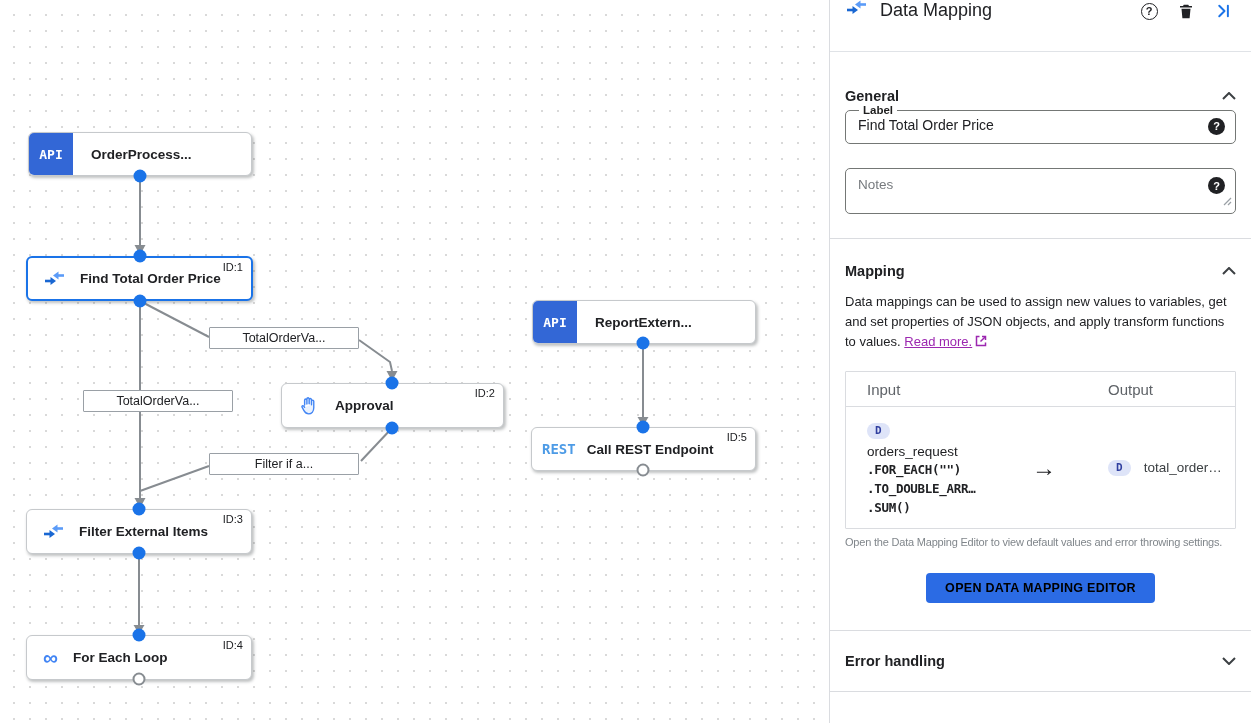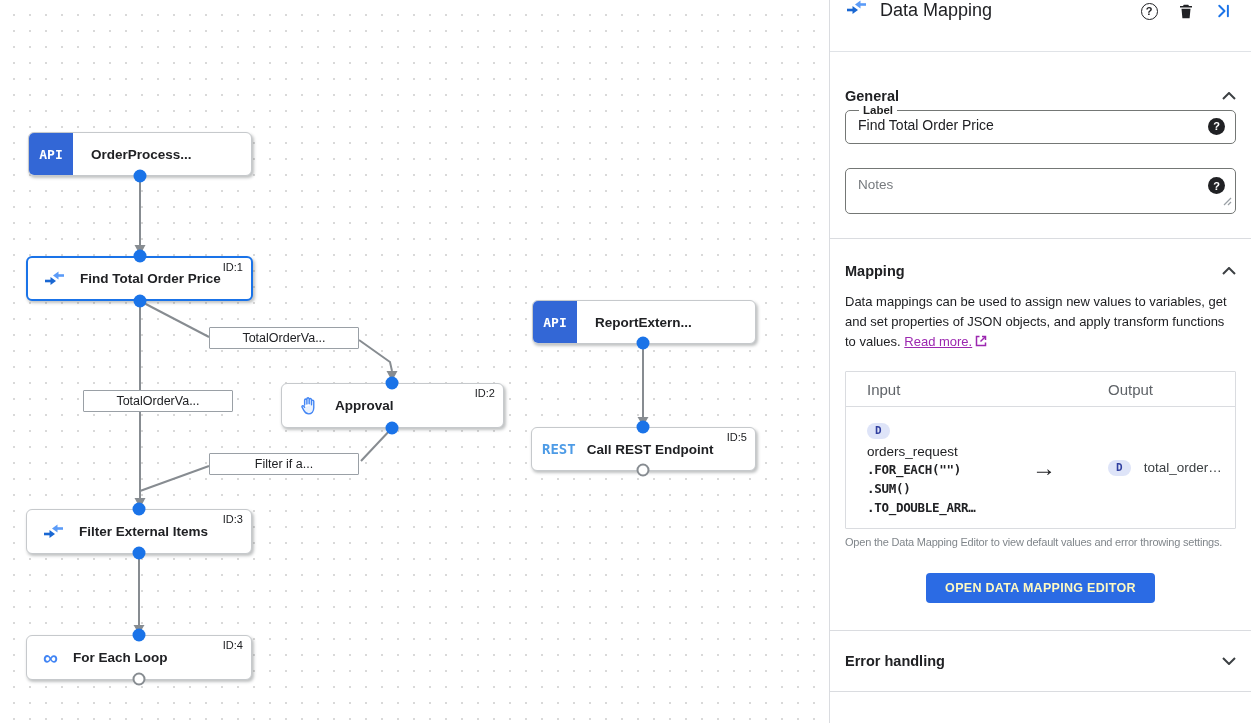--- a/index.html
+++ b/index.html
@@ -75,21 +75,21 @@
   .dbadge { display:inline-flex; align-items:center; justify-content:center; padding:1px 8px 2px; background:#dee4f8; color:#303f9f; border-radius:9px; font-family:"DejaVu Sans Mono",monospace; font-size:11px; font-weight:700; }
   .var-name { font-size:13.5px; color:#202124; margin:5px 0 1px; }
   .code-line { font-family:"DejaVu Sans Mono",monospace; font-weight:700; font-size:12.5px; letter-spacing:-0.3px; line-height:19px; color:#202124; white-space:nowrap; }
   .map-arrow { position:absolute; left:186px; top:50%; transform:translateY(-50%); font-size:24px; color:#202124; }
   .map-output { position:absolute; left:262px; top:50%; transform:translateY(-50%); display:flex; align-items:center; gap:13px; }
   .out-var { font-size:13.5px; color:#3c4043; white-space:nowrap; }
 
   .map-caption { margin-top:7px; font-size:11px; letter-spacing:-0.2px; color:#80868b; white-space:nowrap; }
   .open-editor-btn {
     display:block; margin:25px auto 0; height:30px; padding:0 19px;
-    background:#2b6be4; color:#fef9c3; border:0; border-radius:4px;
+    background:#2b6be4; color:#000000; border:0; border-radius:4px;
     font-family:"Liberation Sans",sans-serif; font-size:12.5px; font-weight:700; letter-spacing:.3px; cursor:pointer;
   }
   .chev { cursor:pointer; display:flex; align-items:center; }
 </style>
 </head>
 <body>
 
 <div class="app">
 
   <div class="canvas">
@@ -276,22 +276,22 @@
 
       <div class="map-table">
         <div class="map-head">
           <span class="col-in">Input</span>
           <span class="col-out">Output</span>
         </div>
         <div class="map-body">
           <span class="dbadge">D</span>
           <div class="var-name">orders_request</div>
           <div class="code-line">.FOR_EACH("")</div>
+          <div class="code-line">.TO_DOUBLE_ARR…</div>
           <div class="code-line">.SUM()</div>
-          <div class="code-line">.TO_DOUBLE_ARR…</div>
           <span class="map-arrow">→</span>
           <span class="map-output">
             <span class="dbadge">D</span>
             <span class="out-var">total_order…</span>
           </span>
         </div>
       </div>
 
       <div class="map-caption">Open the Data Mapping Editor to view default values and error throwing settings.</div>
 

